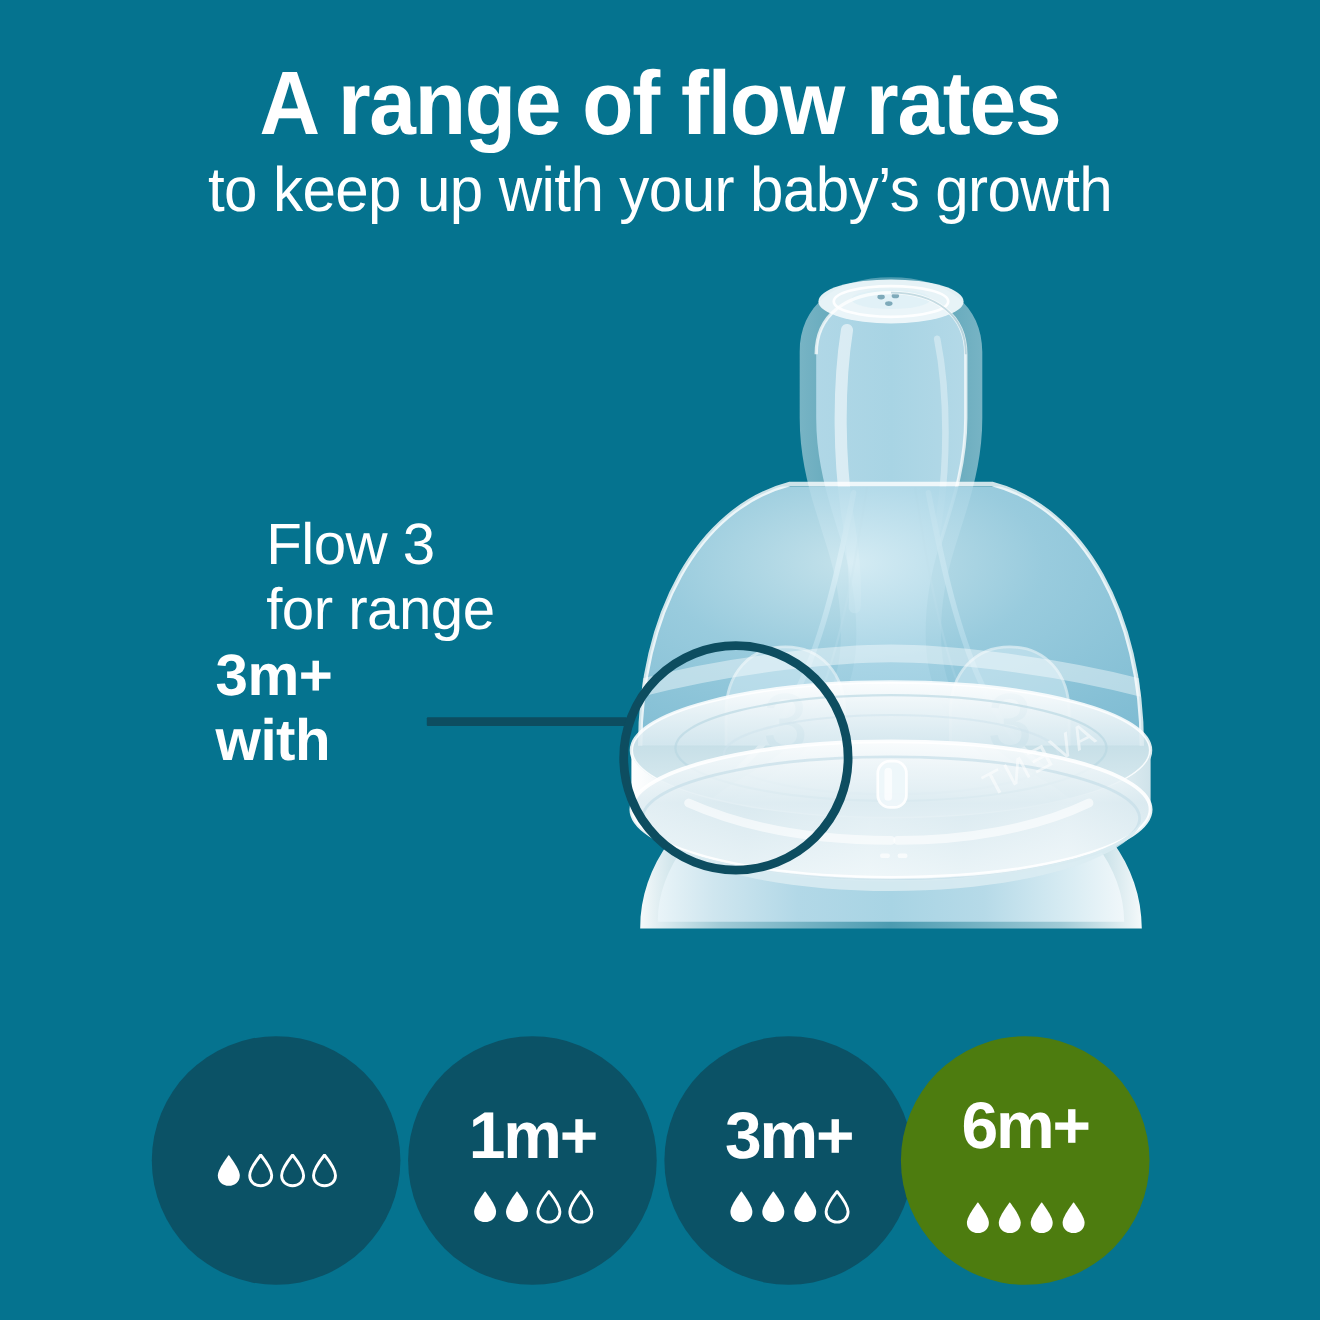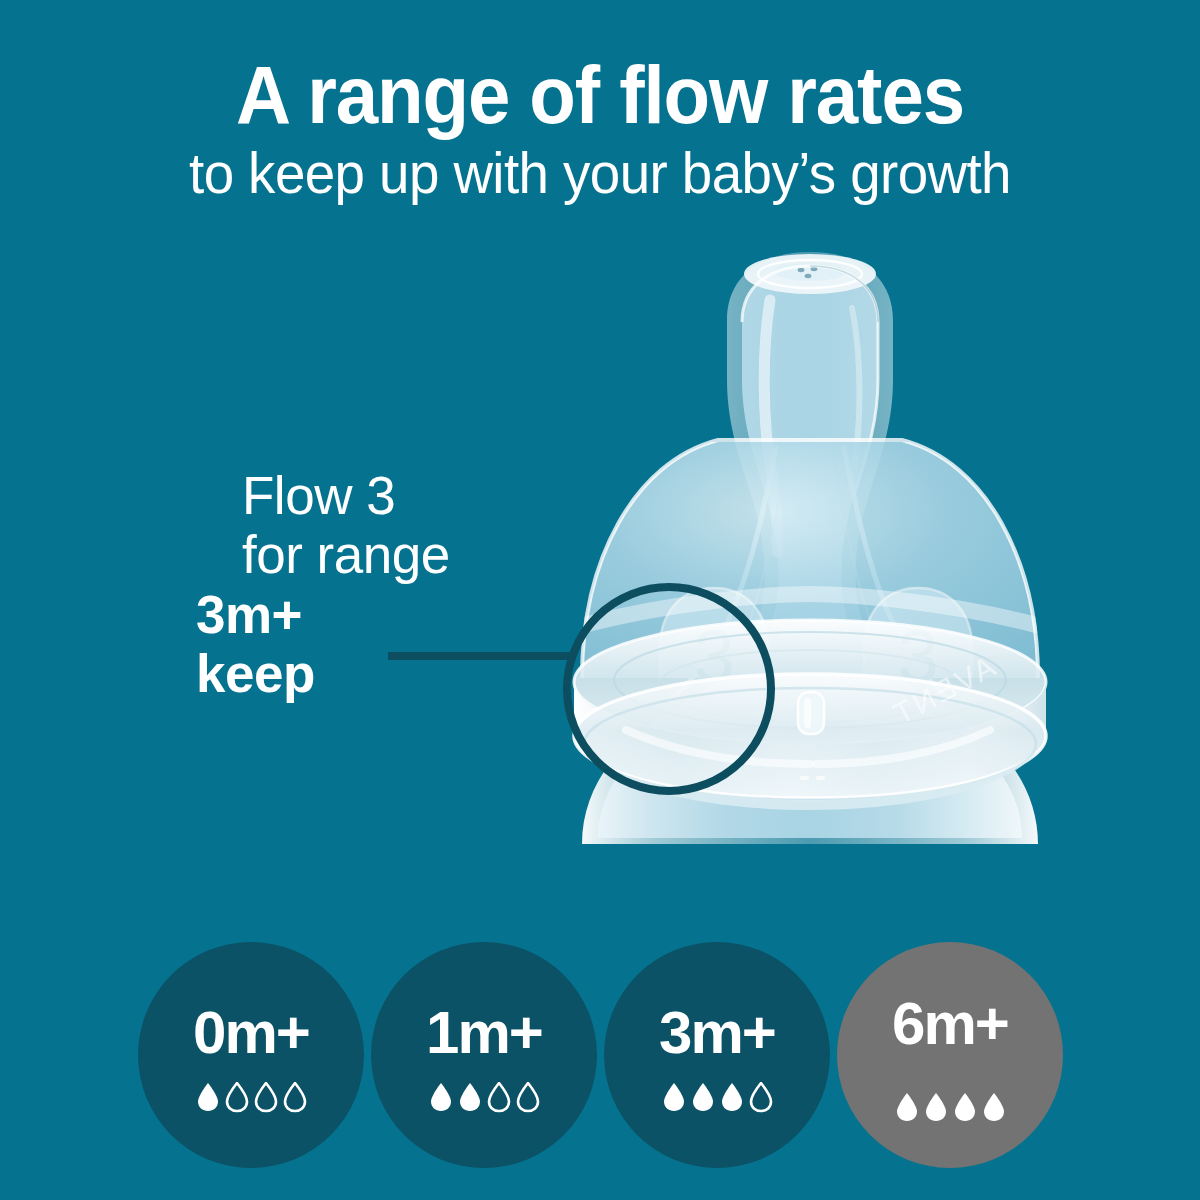--- a/index.html
+++ b/index.html
@@ -300,26 +300,25 @@
   </div>
 
   <div id="leader-line" style="background: rgb(13, 77, 96);"></div>
 
   <div id="callout-ring" style="border-color: rgb(13, 77, 96);"></div>
 
   <div id="callout-text">
     <div class="callout-line light">Flow 3</div>
     <div class="callout-line light">for range</div>
     <div class="callout-line bold">3m+</div>
-    <div class="callout-line bold">keep</div>
+    <div class="callout-line bold">with</div>
   </div>
 
   <div id="badge-row">
       <div class="badge" style="left: 0px; background: rgb(11, 82, 102);">
-        <div class="badge-label">0m+</div>
         <div class="drops">
           <span>
             <svg width="24" height="31" viewBox="0 0 24 31">
               <path d="M12 1 C12 1 22 13.6 22 19.6 C22 25.4 17.5 29 12 29 C6.5 29 2 25.4 2 19.6 C2 13.6 12 1 12 1 Z" fill="#ffffff"></path>
             </svg>
           </span>
           <span>
             <svg width="24" height="31" viewBox="0 0 24 31">
               <path d="M12 1 C12 1 22 13.6 22 19.6 C22 25.4 17.5 29 12 29 C6.5 29 2 25.4 2 19.6 C2 13.6 12 1 12 1 Z" fill="none" stroke="#ffffff" stroke-width="2.6" stroke-linejoin="round"></path>
             </svg>
@@ -379,21 +378,21 @@
               <path d="M12 1 C12 1 22 13.6 22 19.6 C22 25.4 17.5 29 12 29 C6.5 29 2 25.4 2 19.6 C2 13.6 12 1 12 1 Z" fill="#ffffff"></path>
             </svg>
           </span>
           <span>
             <svg width="24" height="31" viewBox="0 0 24 31">
               <path d="M12 1 C12 1 22 13.6 22 19.6 C22 25.4 17.5 29 12 29 C6.5 29 2 25.4 2 19.6 C2 13.6 12 1 12 1 Z" fill="none" stroke="#ffffff" stroke-width="2.6" stroke-linejoin="round"></path>
             </svg>
           </span>
         </div>
       </div>
-      <div class="badge" style="left: 699px; background: #737373; gap: 19px;">
+      <div class="badge" style="left: 681px; background: #4d7c0f; gap: 19px;">
         <div class="badge-label">6m+</div>
         <div class="drops">
           <span>
             <svg width="24" height="31" viewBox="0 0 24 31">
               <path d="M12 1 C12 1 22 13.6 22 19.6 C22 25.4 17.5 29 12 29 C6.5 29 2 25.4 2 19.6 C2 13.6 12 1 12 1 Z" fill="#ffffff"></path>
             </svg>
           </span>
           <span>
             <svg width="24" height="31" viewBox="0 0 24 31">
               <path d="M12 1 C12 1 22 13.6 22 19.6 C22 25.4 17.5 29 12 29 C6.5 29 2 25.4 2 19.6 C2 13.6 12 1 12 1 Z" fill="#ffffff"></path>

